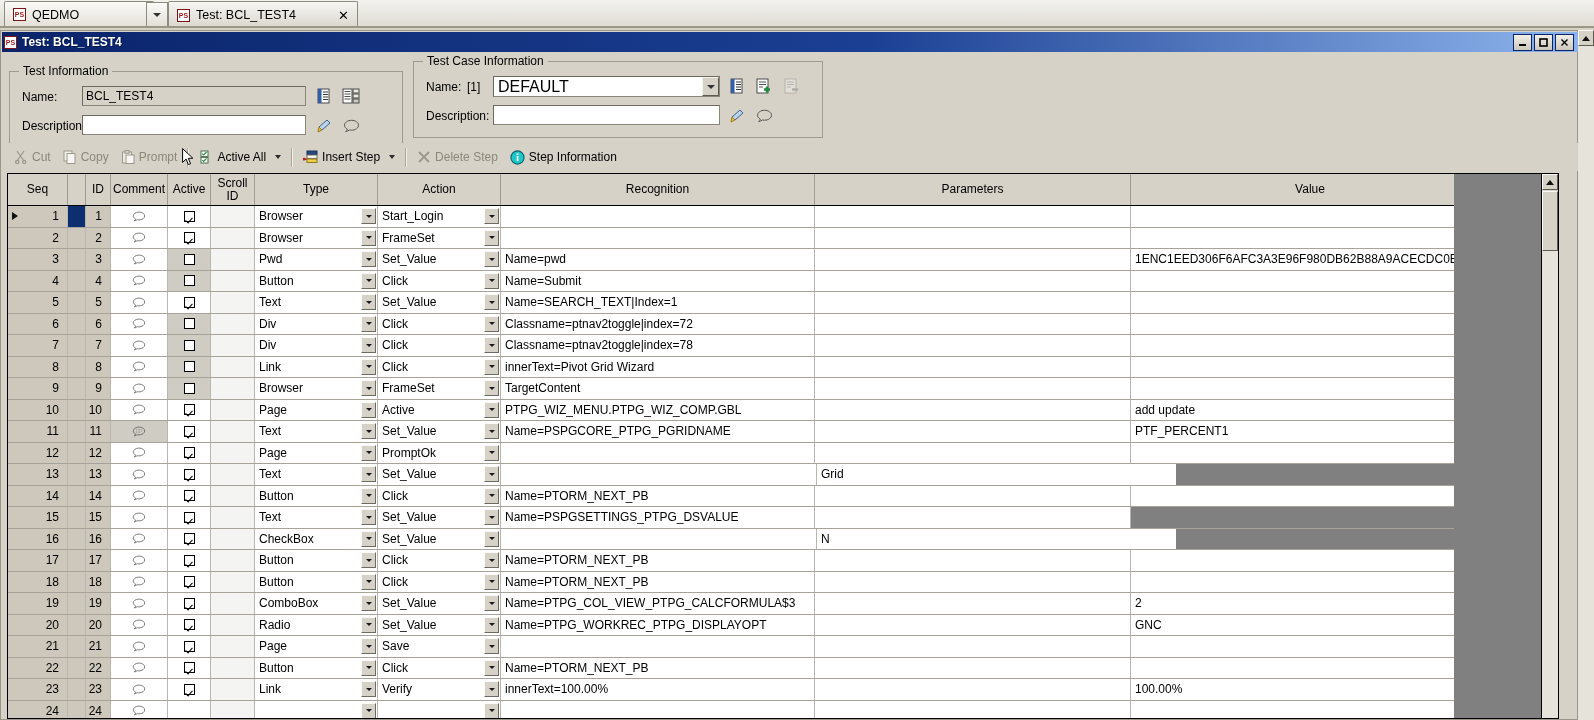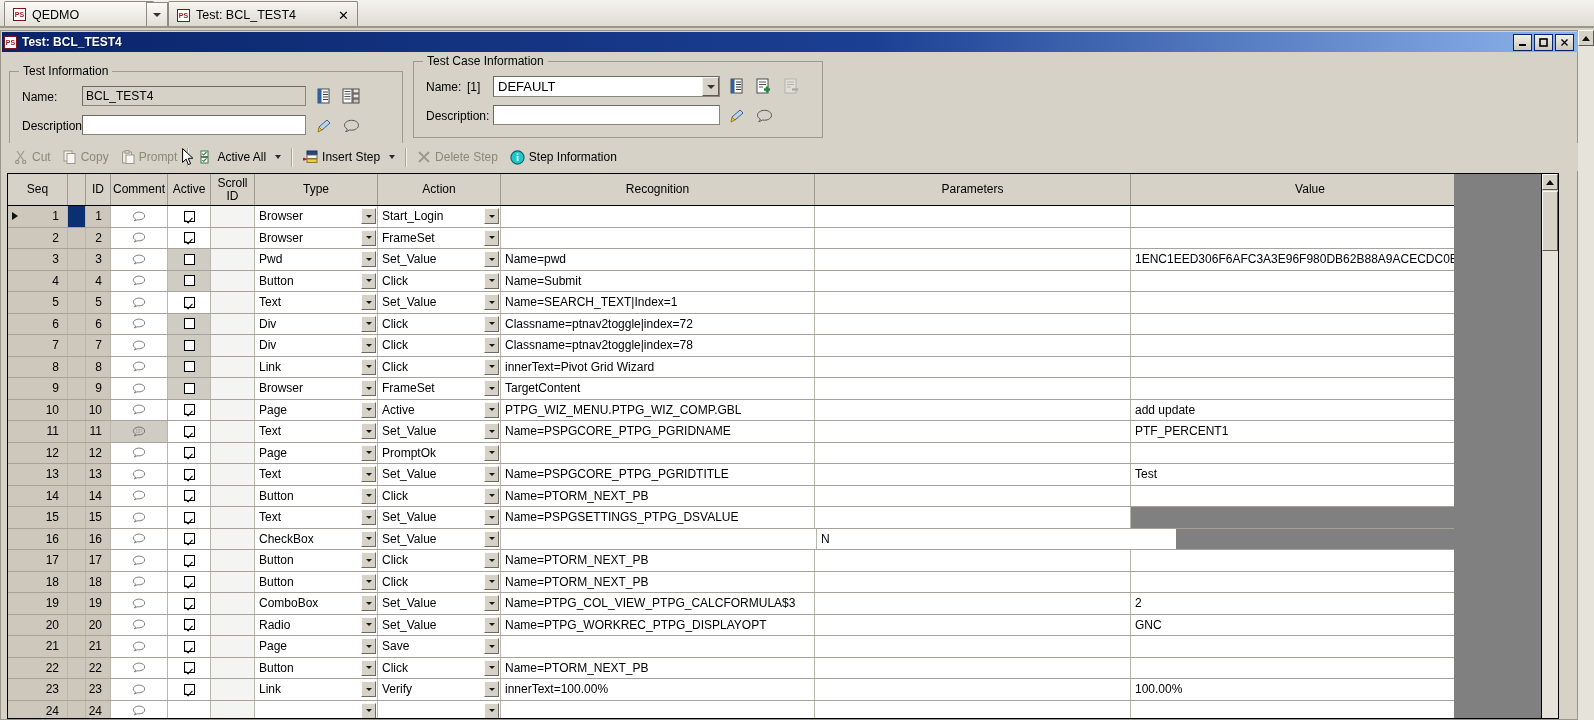--- a/index.html
+++ b/index.html
@@ -56,21 +56,21 @@
   .grp-case{left:412px;top:30px;width:408px;height:75px;}
 
   .fld-label{position:absolute;font-size:12px;color:#000;}
   .txtbox{position:absolute;box-sizing:border-box;
     border:1px solid #8a867c;border-top-color:#6e6a61;border-left-color:#6e6a61;
     background:#fff;font-size:12px;padding:2px 3px;display:flex;align-items:center;
     font-family:"Liberation Sans",sans-serif;}
   .txtbox.ro{background:#d6d2c8;}
   .combo{position:absolute;box-sizing:border-box;
     border:1px solid #8a867c;border-top-color:#6e6a61;border-left-color:#6e6a61;
-    background:#fff;display:flex;align-items:center;font-size:13px;padding-left:4px;}
+    background:#fff;display:flex;align-items:center;font-size:16px;padding-left:4px;}
   .combo .cbtn{margin-left:auto;width:17px;height:100%;box-sizing:border-box;
     border:1px solid #f5f3ee;border-right-color:#5d5a52;border-bottom-color:#5d5a52;
     background:#d6d2c8;display:flex;align-items:center;justify-content:center;}
 
   
   .ibtn{position:absolute;width:18px;height:17px;display:flex;align-items:center;justify-content:center;}
   svg{display:block;}
 
   
   .toolbar{position:absolute;left:1px;top:112px;width:1576px;height:28px;
@@ -798,23 +798,22 @@
             <span class="ddbtn">
               <span class="ddcaret"></span>
             </span>
           </div>
           <div class="cell c-dd" style="width: 123px; flex: 0 0 123px;">
             <span>Set_Value</span>
             <span class="ddbtn">
               <span class="ddcaret"></span>
             </span>
           </div>
-          <div class="cell" style="width: 314px; flex: 0 0 314px;">Name=PSPGCORE_PTPG_PGRIDTITLE</div>
-          <div class="cell" style="width: 316px; flex: 0 0 316px;"></div>
-          <div class="cell c-val" style="width: 359px; flex: 0 0 359px;">Test</div>
+          <div class="cell" style="width: 316px; flex: 0 0 316px;"></div>
+          <div class="cell c-val" style="width: 359px; flex: 0 0 359px;">Grid</div>
         </div>
         <div class="row">
           <div class="cell c-seq" style="width: 60px; flex: 0 0 60px;">
             <span>14</span>
           </div>
           <div class="cell c-sel" style="width: 18px; flex: 0 0 18px;"></div>
           <div class="cell c-id" style="width: 25px; flex: 0 0 25px;">14</div>
           <div class="cell c-cmt" style="width: 57px; flex: 0 0 57px;">
             <svg class="bubble" viewBox="0 0 17 13">
               <path d="M8.5 1.1C4.7 1.1 1.6 3.2 1.6 5.8c0 1.5 1.1 2.9 2.7 3.7-.2.9-.7 1.8-1.5 2.4 1.3-.2 2.6-.8 3.4-1.5.7.15 1.4.2 2.3.2 3.8 0 6.9-2.1 6.9-4.8S12.3 1.1 8.5 1.1z" fill="none" stroke="#555" stroke-width="0.9"></path>

